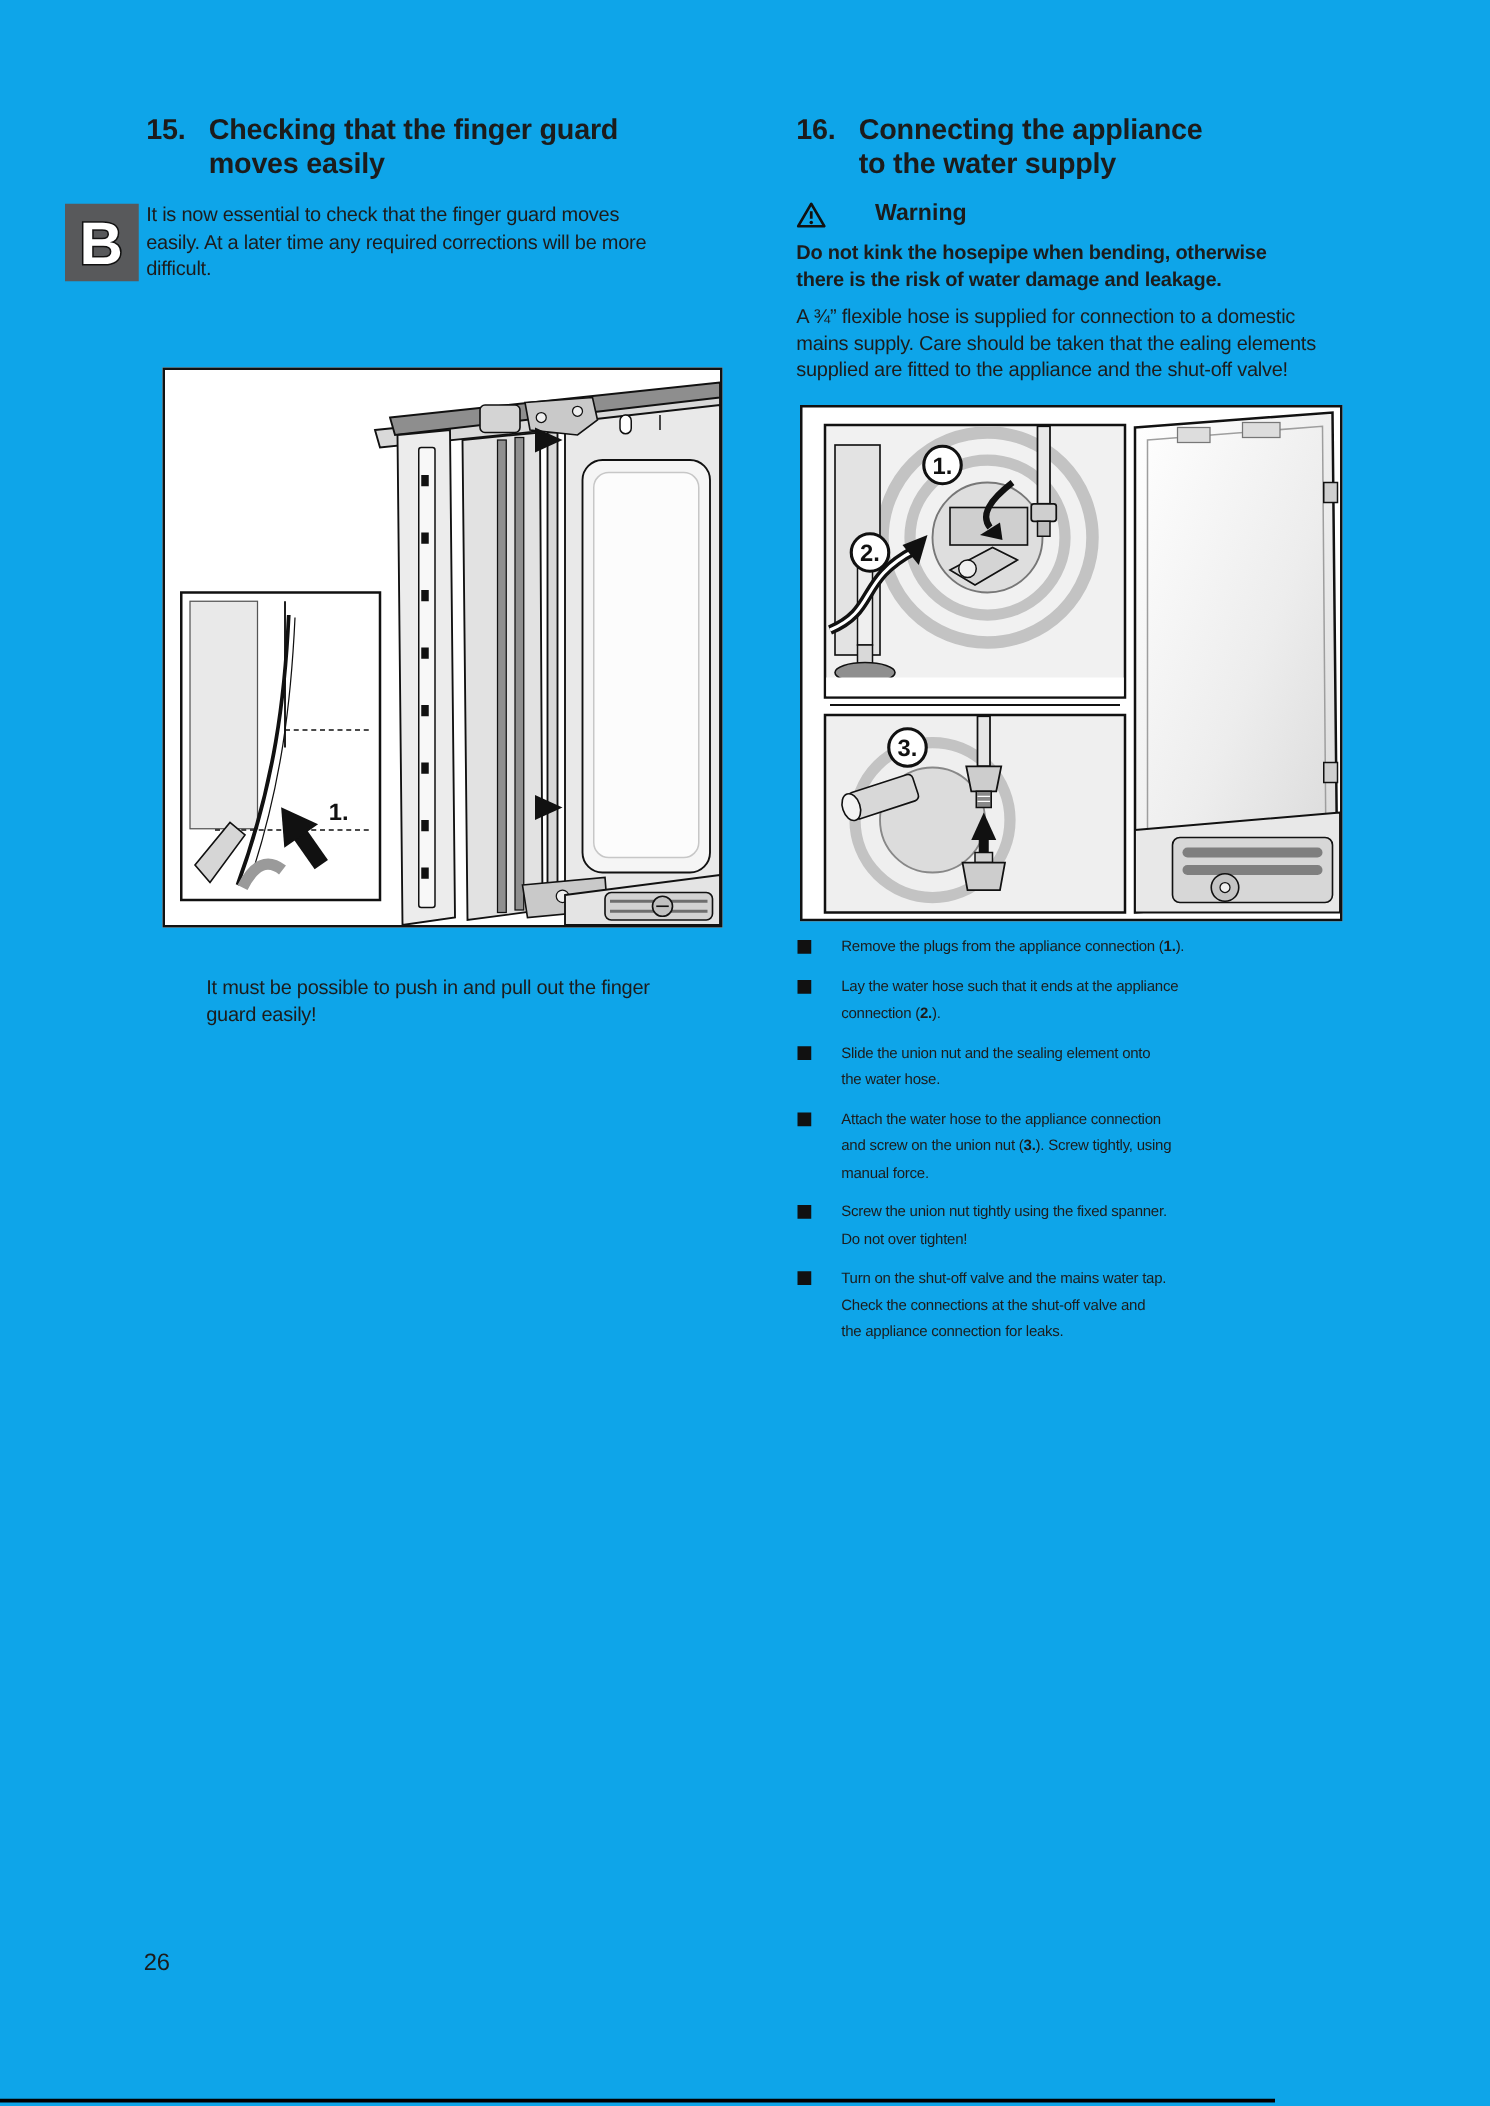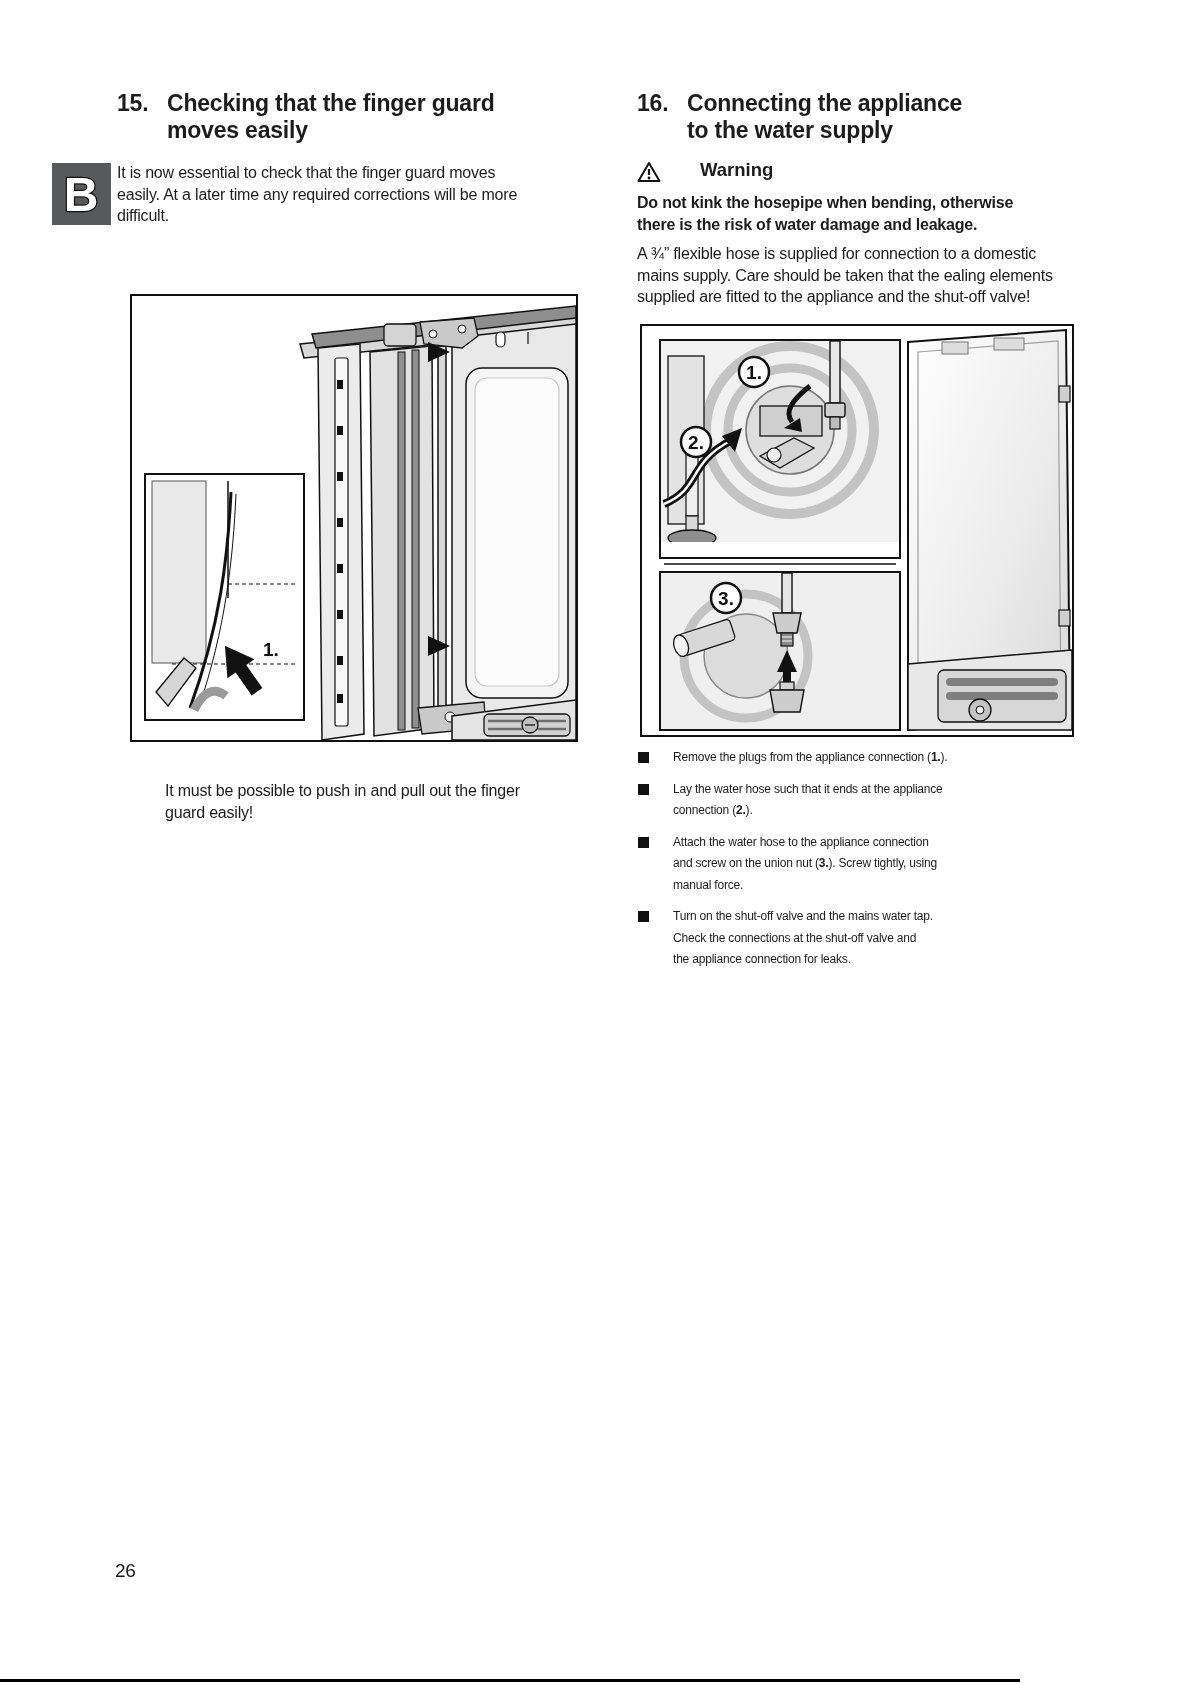--- a/index.html
+++ b/index.html
@@ -1,17 +1,17 @@
 <!DOCTYPE html>
 <html><head>
 <meta charset="utf-8">
 <style>
   html,body{margin:0;padding:0;background:#9a9a9a;}
   .page{
-    position:relative;width:1192px;height:1685px;background:#ffffff;
+    position:relative;width:1192px;height:1685px;background:#0ea5e9;
     font-family:"Liberation Sans",sans-serif;color:#1c1c1c;overflow:hidden;
     margin:0 auto;
   }
   .abs{position:absolute;}
   
   .heading{display:flex;font-weight:bold;font-size:23px;line-height:27px;letter-spacing:-0.2px;}
   .h-label{width:50px;flex:0 0 50px;}
   .h-text{white-space:pre-line;}
   
   .body-text{font-size:16px;line-height:21.5px;letter-spacing:-0.2px;white-space:pre-line;}
@@ -228,23 +228,27 @@
         <circle cx="338" cy="384" r="11" fill="#c4c4c4" stroke="#111" stroke-width="1.3"></circle>
         <circle cx="338" cy="384" r="4" fill="#efefef" stroke="#111" stroke-width="1"></circle>
       </g>
     </svg>
   </div>
 
   <ul class="abs bullets" style="left:638px;top:747px;">
     <li><span class="marker"></span><span>Remove the plugs from the appliance connection (</span><span class="bold">1.</span><span>).</span></li>
     <li><span class="marker"></span><span>Lay the water hose such that it ends at the appliance
 connection (</span><span class="bold">2.</span><span>).</span></li>
+    <li><span class="marker"></span><span>Slide the union nut and the sealing element onto
+the water hose.</span><span class="bold"></span><span></span></li>
     <li><span class="marker"></span><span>Attach the water hose to the appliance connection
 and screw on the union nut (</span><span class="bold">3.</span><span>). Screw tightly, using
 manual force.</span></li>
+    <li><span class="marker"></span><span>Screw the union nut tightly using the fixed spanner.
+Do not over tighten!</span><span class="bold"></span><span></span></li>
     <li><span class="marker"></span><span>Turn on the shut-off valve and the mains water tap.
 Check the connections at the shut-off valve and
 the appliance connection for leaks.</span><span class="bold"></span><span></span></li>
   </ul>
 
   <div class="abs page-num" style="left:115px;top:1560px;">26</div>
   <div class="abs bottom-rule" style="left:0;top:1679px;width:1020px;height:3px;"></div>
 
 </div>
 

